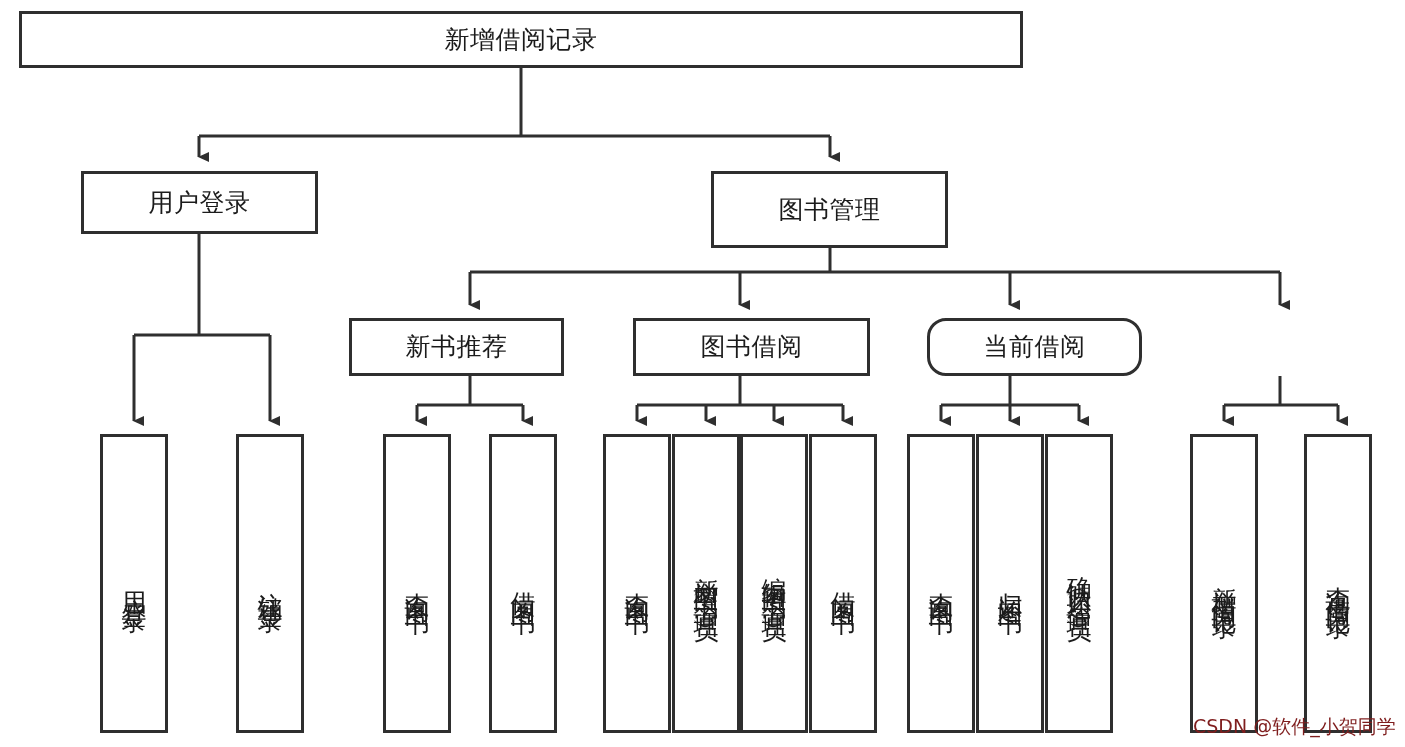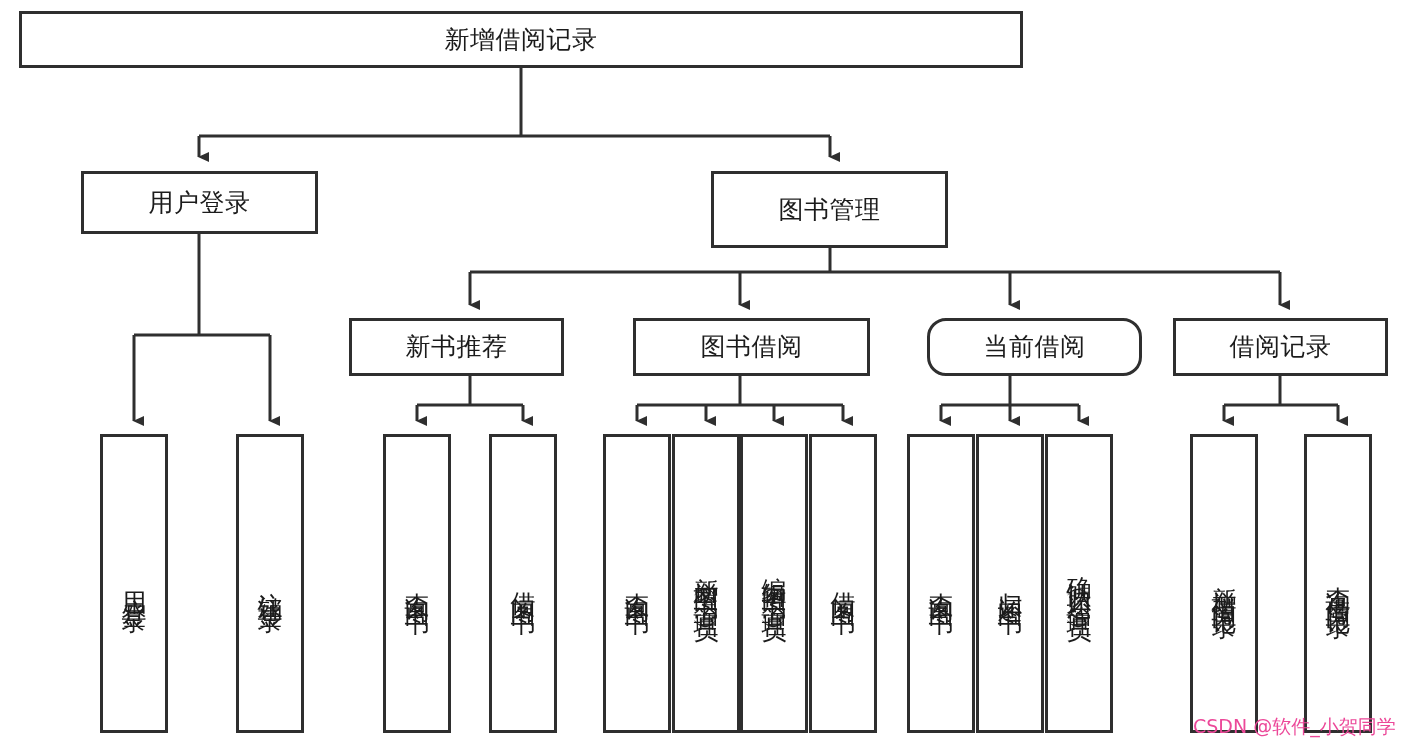--- a/index.html
+++ b/index.html
@@ -49,21 +49,21 @@
     writing-mode: vertical-rl;
     text-orientation: upright;
     letter-spacing: 6px;
     line-height: 1;
     white-space: nowrap;
     display: block;
   }
   .watermark {
     position: absolute;
     font-size: 19px;
-    color: #ec4899;
+    color: #7f1d1d;
     white-space: nowrap;
     pointer-events: none;
     text-align: right;
   }
 </style>
 </head>
 <body>
 
 <div id="diagram-root">
 
@@ -131,23 +131,20 @@
 
   <div class="node-box" style="left:349px; top:318px; width:215px; height:58px;">
     <span class="node-label-h">新书推荐</span>
   </div>
   <div class="node-box" style="left:633px; top:318px; width:237px; height:58px;">
     <span class="node-label-h">图书借阅</span>
   </div>
   <div class="node-box" style="left:927px; top:318px; width:215px; height:58px;border-radius:19px;">
     <span class="node-label-h">当前借阅</span>
   </div>
-  <div class="node-box" style="left:1173px; top:318px; width:215px; height:58px;">
-    <span class="node-label-h">借阅记录</span>
-  </div>
 
   <div class="node-box leaf" style="left:100px; top:434px; width:68px; height:299px;">
     <span class="node-label-v">用户登录</span>
   </div>
   <div class="node-box leaf" style="left:236px; top:434px; width:68px; height:299px;">
     <span class="node-label-v">注销登录</span>
   </div>
 
   <div class="node-box leaf" style="left:383px; top:434px; width:68px; height:299px;">
     <span class="node-label-v">查询图书</span>

